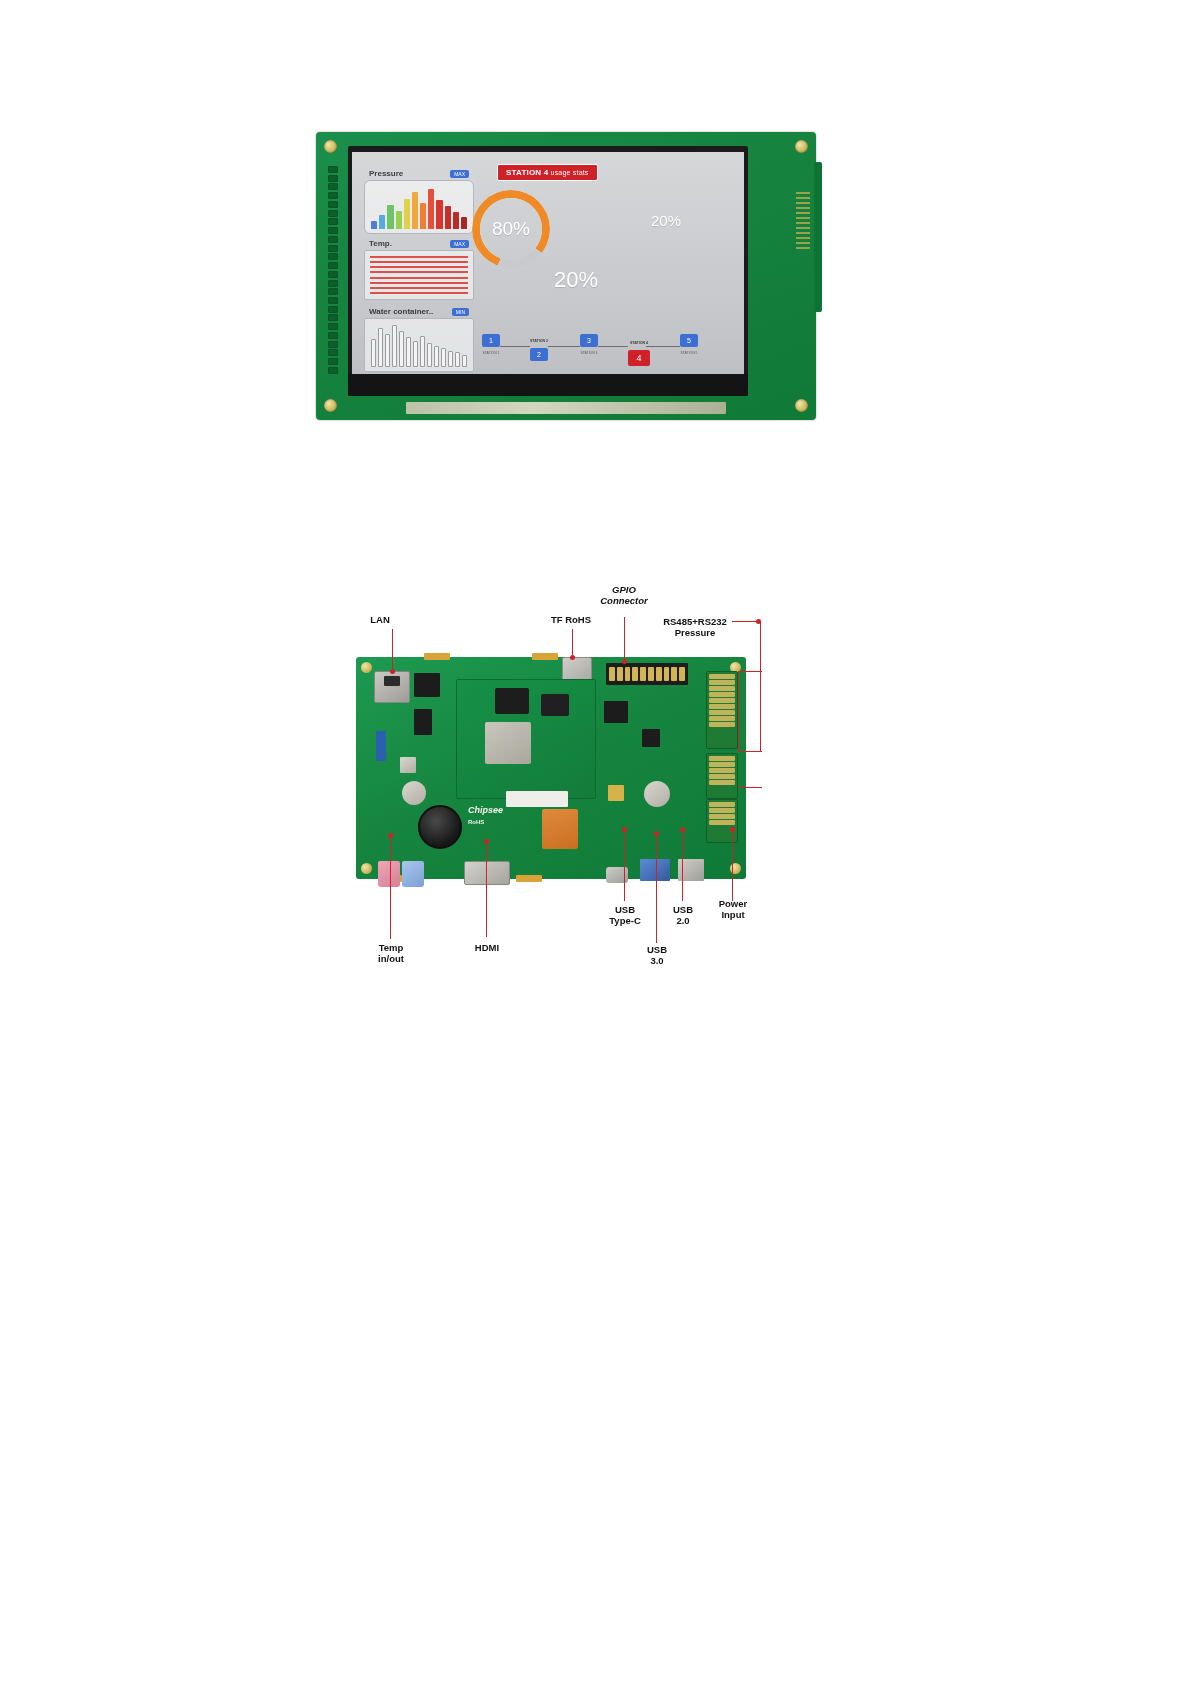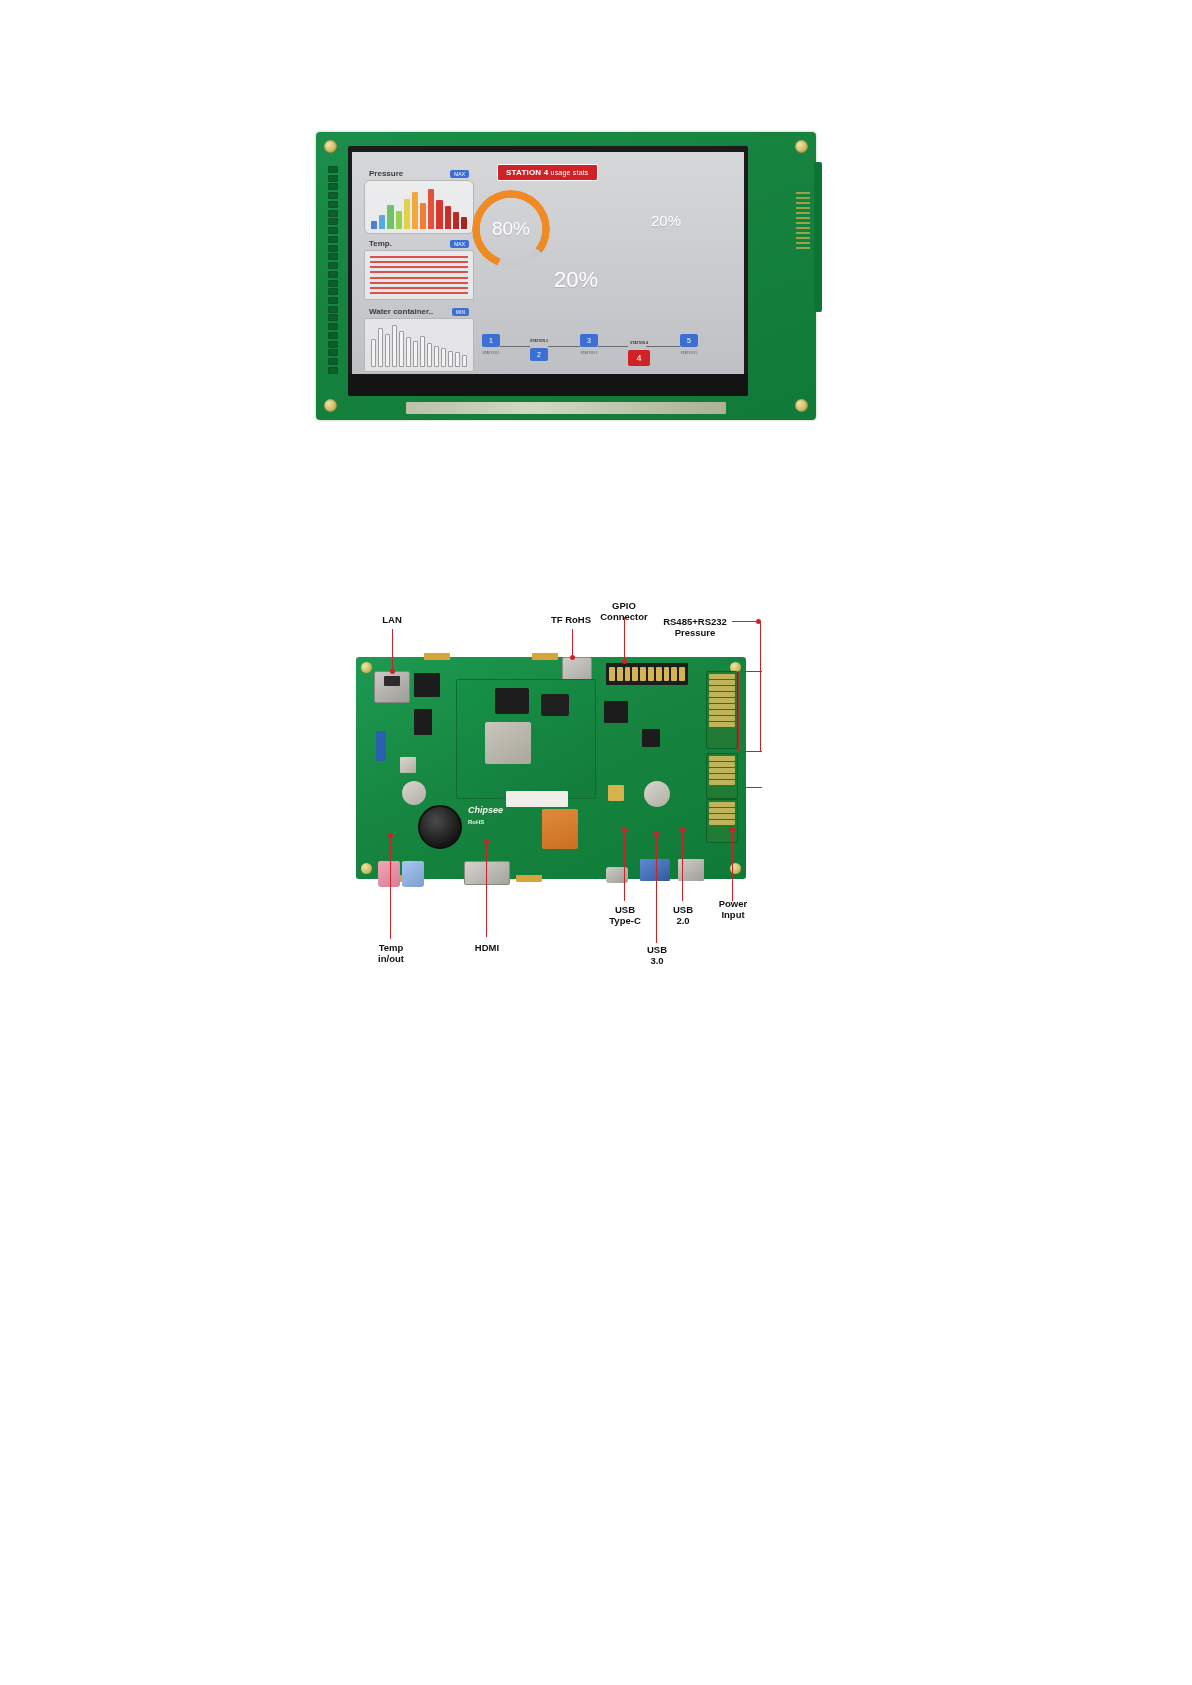--- a/index.html
+++ b/index.html
@@ -723,29 +723,29 @@
       <div class="rohs">RoHS</div>
 
       <div class="audio-jack" id="jack-pink"></div>
       <div class="audio-jack" id="jack-blue"></div>
       <div class="hdmi-port"></div>
       <div class="usb-c"></div>
       <div class="usb3"></div>
       <div class="usb2"></div>
     </div>
 
-    <div class="callout-label" style="left:76px; top:40px; width:60px;">LAN</div>
+    <div class="callout-label" style="left:64px; top:40px; width:60px;">LAN</div>
     <div class="lead v" style="left:106px; top:54px; height:42px;"></div>
     <div class="dot" style="left:104px; top:94px;"></div>
 
     <div class="callout-label" style="left:254px; top:40px; width:62px;">TF RoHS</div>
     <div class="lead v" style="left:286px; top:54px; height:30px;"></div>
     <div class="dot" style="left:284px; top:80px;"></div>
 
-    <div class="callout-label" style="left:298px; top:26px; width:80px;">GPIO
+    <div class="callout-label" style="left:298px; top:10px; width:80px;font-style:italic;">GPIO
 Connector</div>
     <div class="lead v" style="left:338px; top:42px; height:44px;"></div>
     <div class="dot" style="left:336px; top:84px;"></div>
 
     <div class="callout-label" style="left:356px; top:42px; width:106px;">RS485+RS232
 Pressure</div>
     <div class="dot" style="left:470px; top:44px;"></div>
     <div class="lead h" style="left:446px; top:46px; width:28px;"></div>
     <div class="lead v" style="left:474px; top:46px; height:130px;"></div>
     <div class="lead h" style="left:452px; top:96px; width:24px;"></div>

